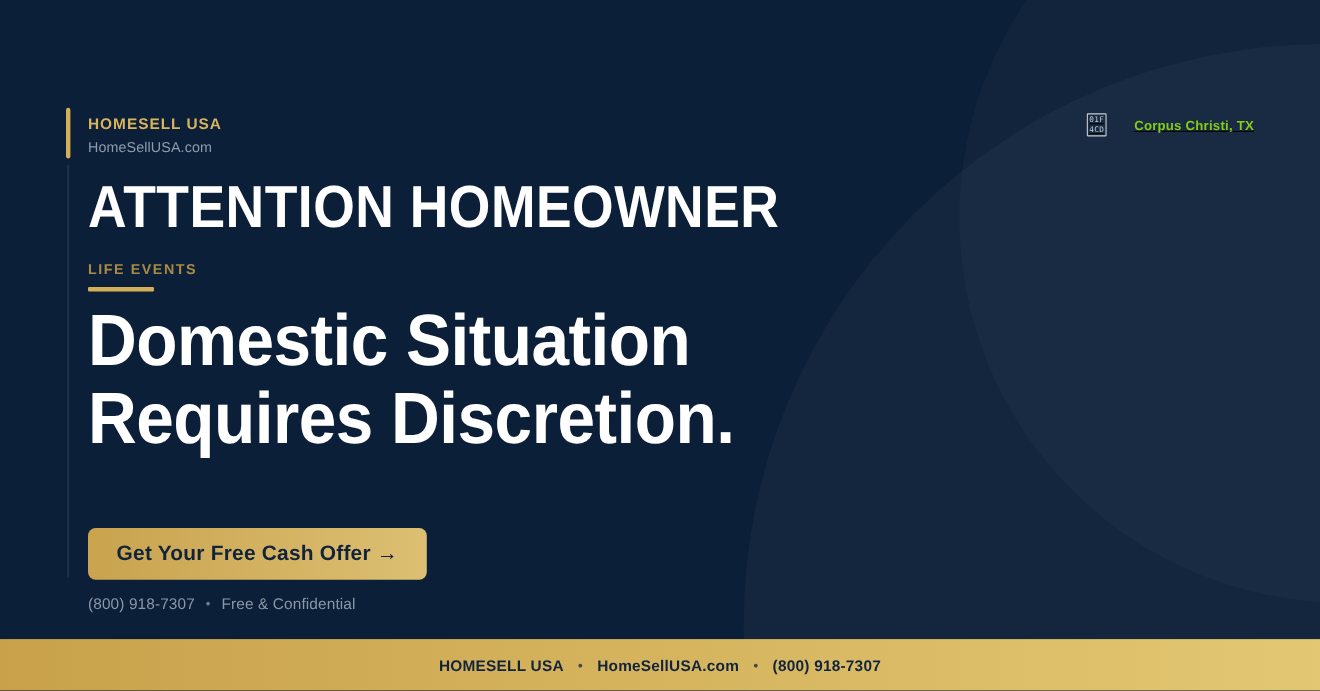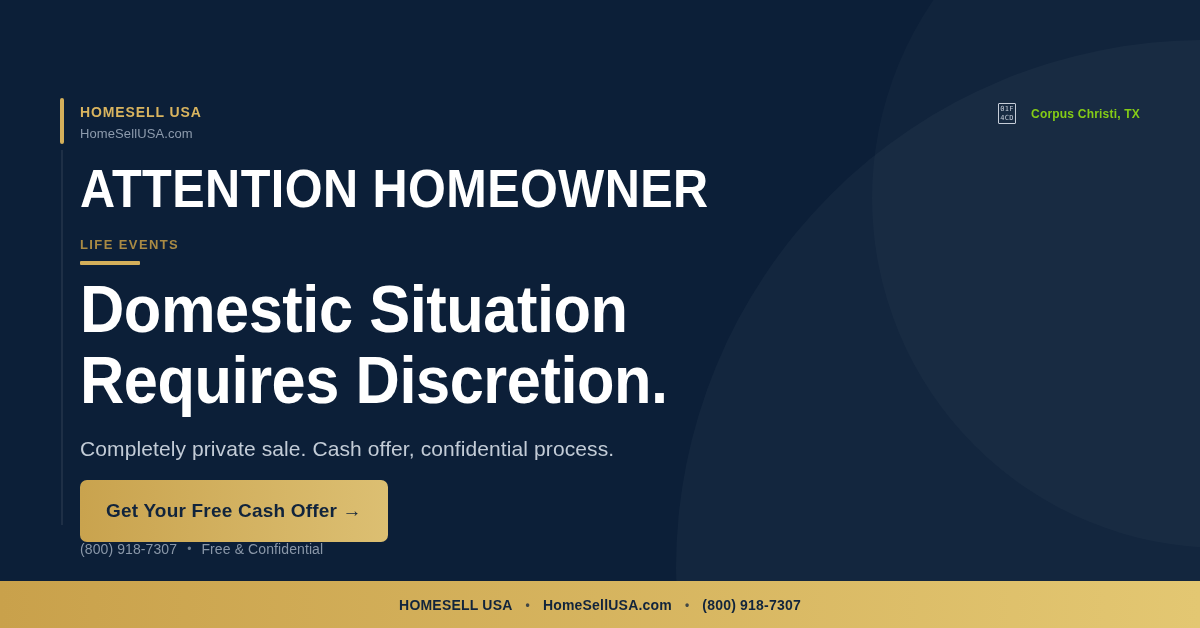--- a/index.html
+++ b/index.html
@@ -69,21 +69,22 @@
     color:#8d9bad;
     letter-spacing:0.1px;
   }
 
   
   .location {
     position:absolute;
     right:60px; top:103px;
     display:flex;
     align-items:center;
-    gap:15px;
+    gap:25px;
+    text-decoration:underline;
   }
   .tofu {
     display:inline-block;
     width:18px; height:21px;
     border:1px solid #c5cdd8;
     border-radius:1px;
     font-family:"DejaVu Sans Mono", monospace;
     font-size:7px;
     line-height:9px;
     color:#c5cdd8;
@@ -158,21 +159,21 @@
   }
 
   
   .cta {
     position:absolute;
     left:80px; top:480px;
     display:inline-flex;
     align-items:center;
     justify-content:center;
     padding:0 26px;
-    height:62px;
+    height:47px;
     border:none;
     border-radius:7px;
     background:linear-gradient(to right,#c9a34e 0%,#dcbf72 100%);
     color:#11243c;
     font-family:"Liberation Sans", sans-serif;
     font-size:19px;
     font-weight:bold;
     letter-spacing:0.2px;
     cursor:pointer;
     white-space:nowrap;
@@ -239,21 +240,20 @@
   <div class="eyebrow">
     <div class="eyebrow-text">LIFE EVENTS</div>
     <div class="eyebrow-bar"></div>
   </div>
 
   <div class="headline">
     <span class="ln">Domestic Situation</span>
     <span class="ln">Requires Discretion.</span>
   </div>
 
-  <div class="subhead">Completely private sale. Cash offer, confidential process.</div>
 
   <button class="cta">Get Your Free Cash Offer →</button>
 
   <div class="phoneline">
     <span>(800) 918-7307</span>
     <span class="dot">•</span>
     <span>Free &amp; Confidential</span>
   </div>
 
   <div class="footer">

